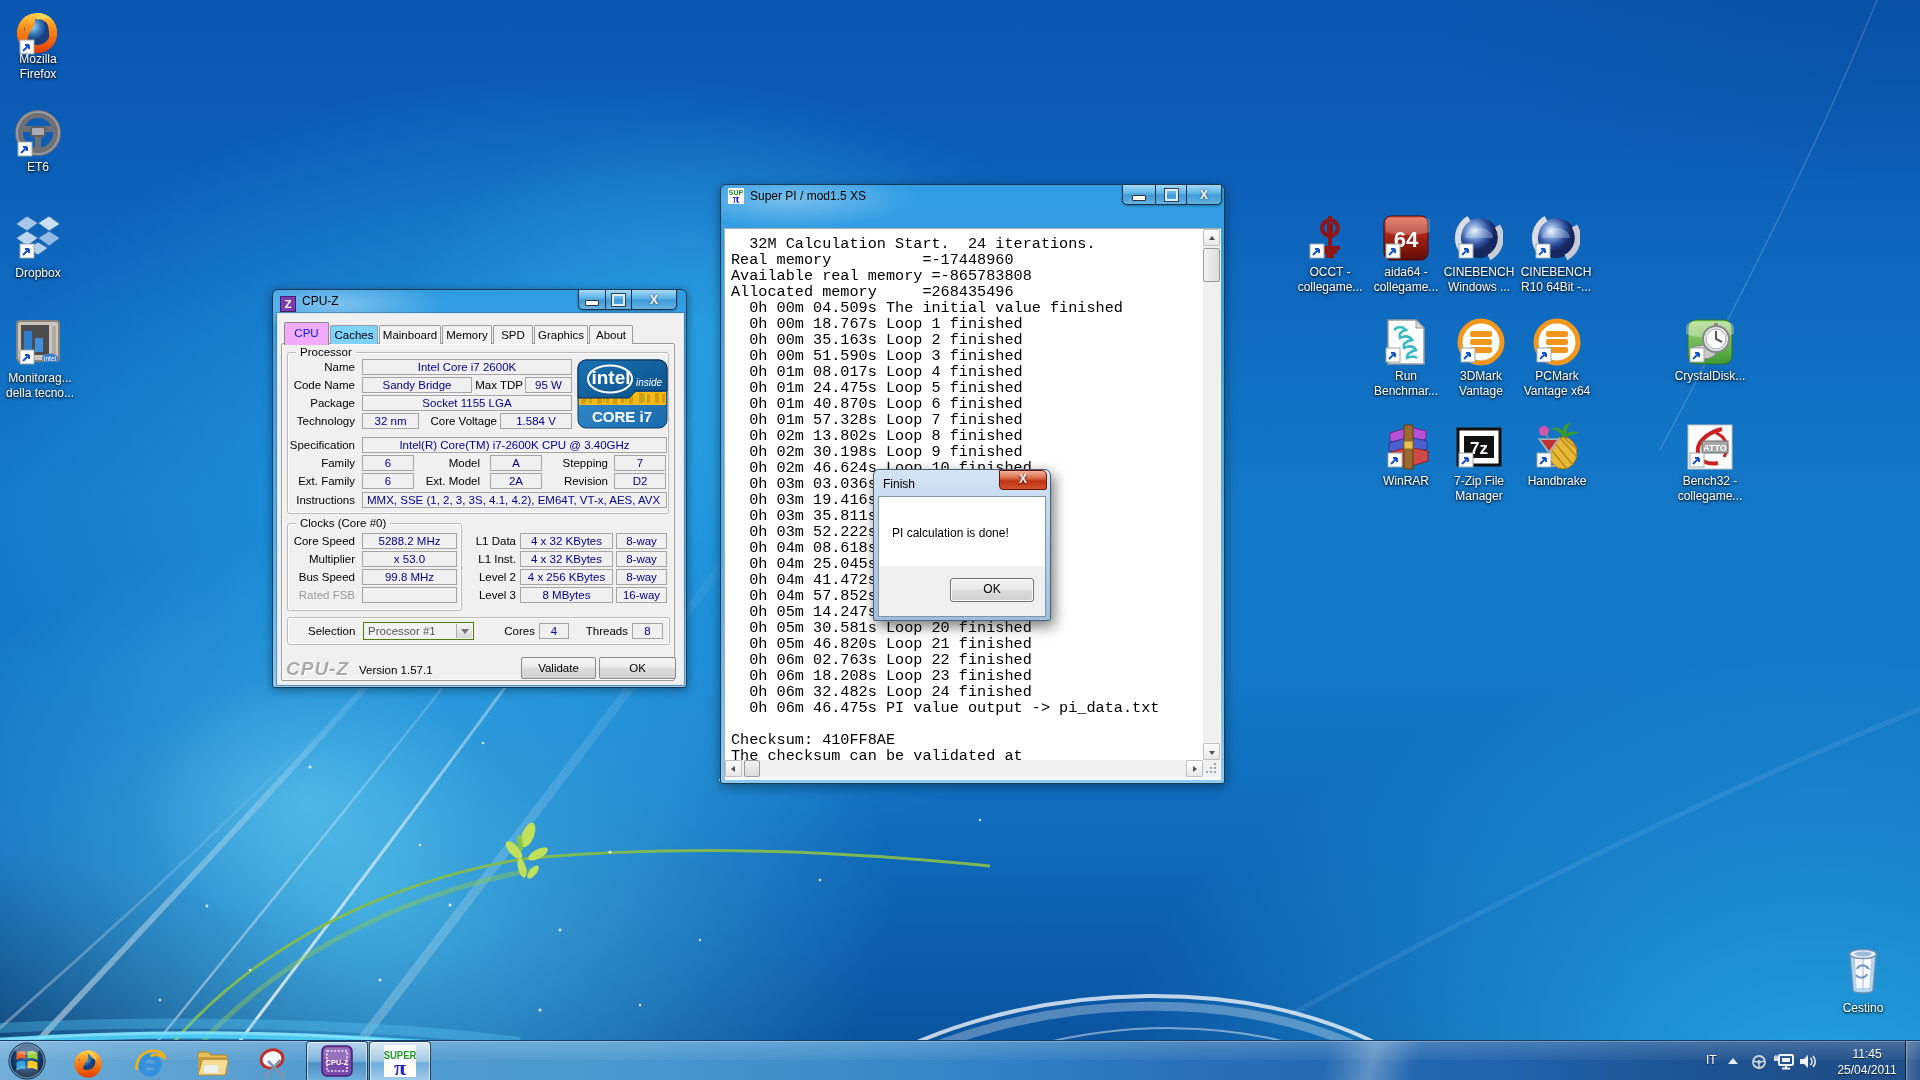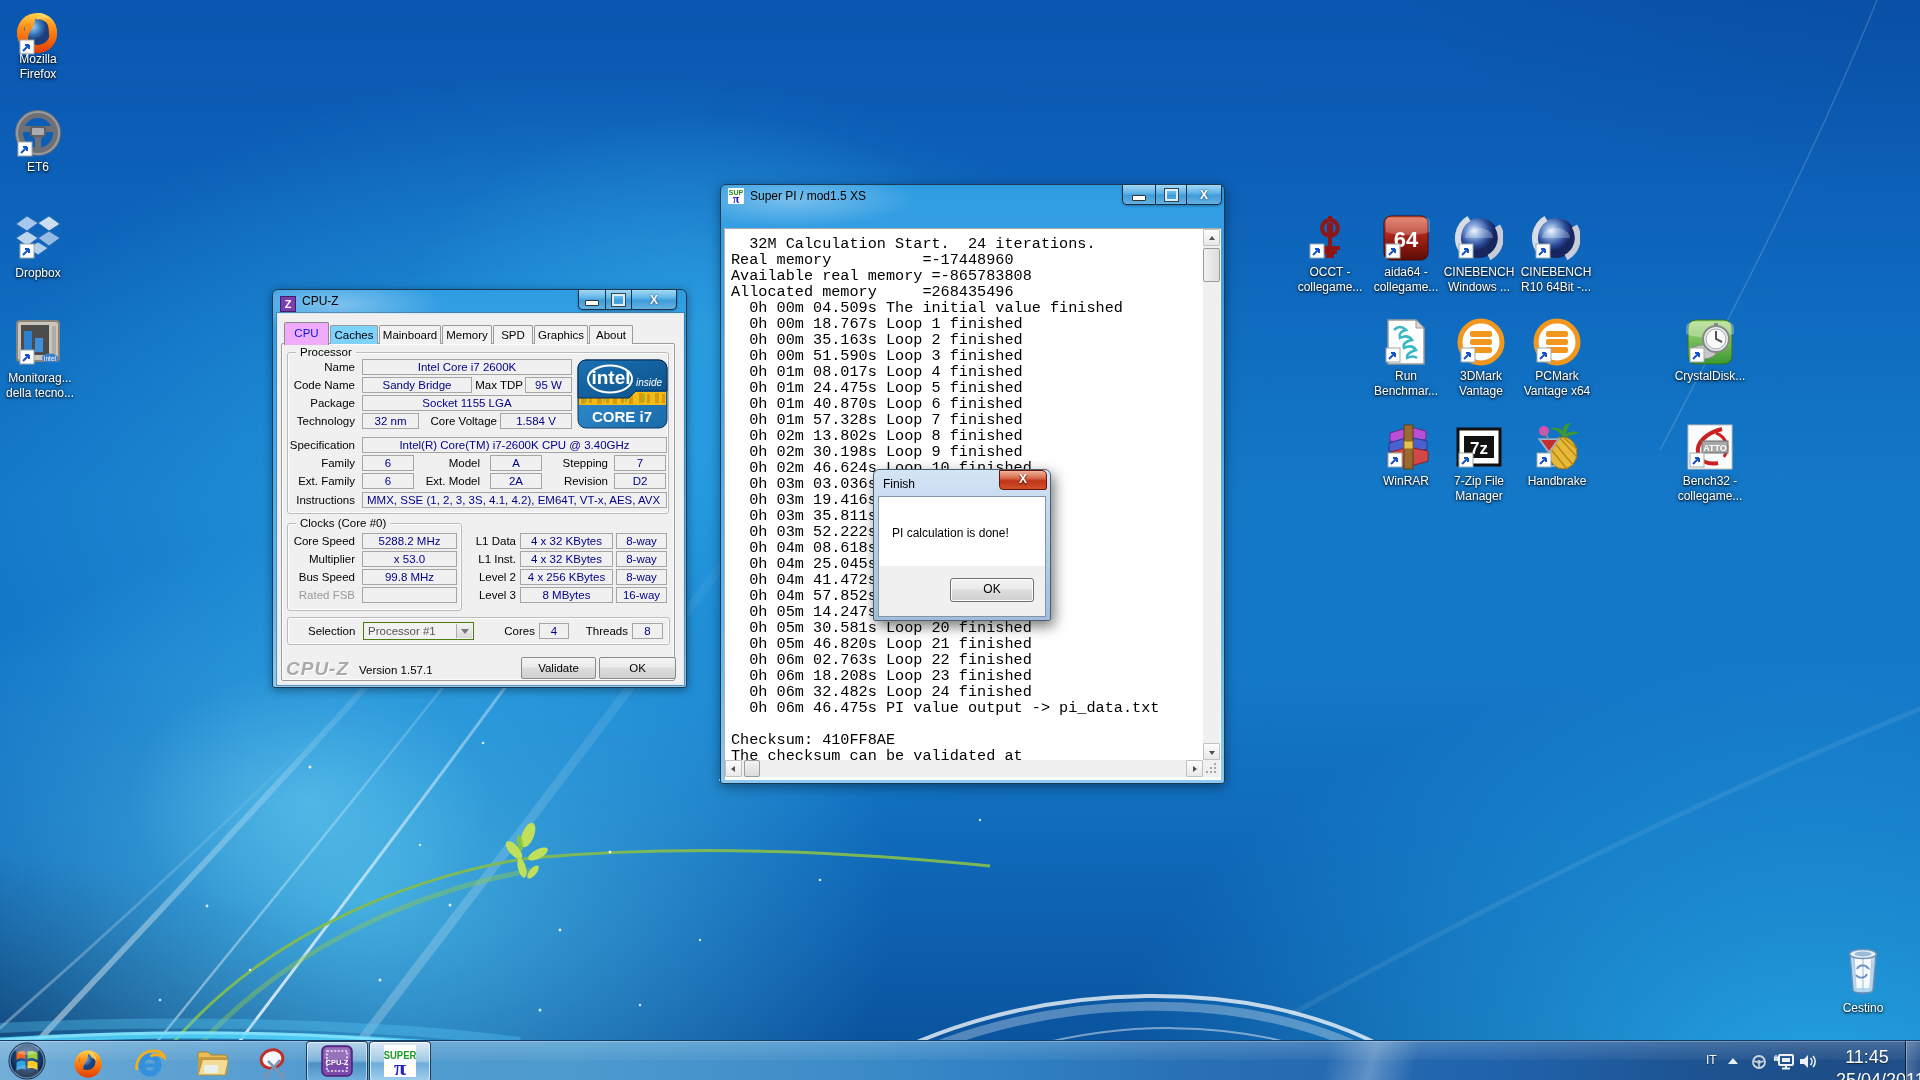--- a/index.html
+++ b/index.html
@@ -612,19 +612,19 @@
  <svg style="position:absolute;left:1774px;top:12px" width="20" height="18">
   <rect x="5" y="2" width="14" height="10" rx="1" fill="none" stroke="#eef2f6" stroke-width="2"></rect>
   <rect x="8" y="5" width="8" height="4" fill="#eef2f6"></rect>
   <path d="M12,12 L12,15 M8,15.5 L16,15.5" stroke="#eef2f6" stroke-width="2"></path>
   <path d="M2,2 L2,8 M0.5,3.5 L0.5,8 M3.5,3.5 L3.5,8" stroke="#eef2f6" stroke-width="1.3"></path>
  </svg>
  <svg style="position:absolute;left:1799px;top:13px" width="18" height="15">
         <path d="M1,5 L5,5 L9,1 L9,14 L5,10 L1,10 Z" fill="#eef2f6"></path>
         <path d="M11.5,4 a5,5 0 0 1 0,7 M14,2 a8,8 0 0 1 0,11" stroke="#eef2f6" stroke-width="1.6" fill="none"></path>
       </svg>
- <div style="position:absolute;left:1836px;top:0;width:62px;height:40px;color:#fff;font-size:18px;text-align:center;text-shadow:0 1px 1px #123;">
+ <div style="position:absolute;left:1836px;top:0;width:62px;height:40px;color:#fff;font-size:12px;text-align:center;text-shadow:0 1px 1px #123;">
         <div style="margin-top:6px;">11:45</div>
         <div style="margin-top:2px;">25/04/2011</div>
       </div>
  <div style="position:absolute;right:0;top:0;width:14px;height:40px;background:linear-gradient(90deg,rgba(255,255,255,.2),rgba(255,255,255,.06));border-left:1px solid #0a1e34;box-shadow:inset 1px 0 0 rgba(255,255,255,.3);"></div>
 </div>
 </div>
 
 </body></html>

